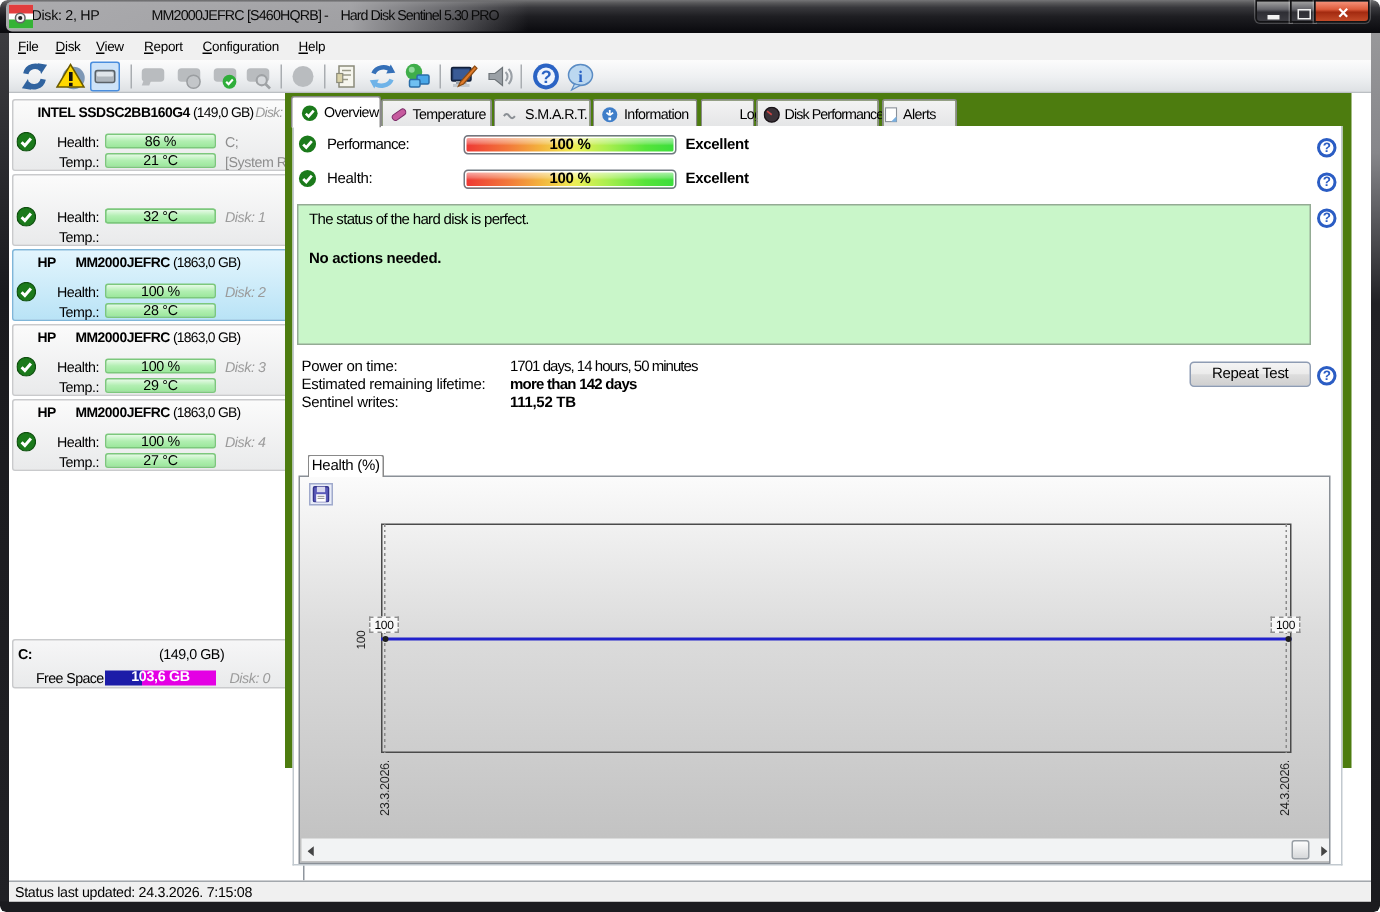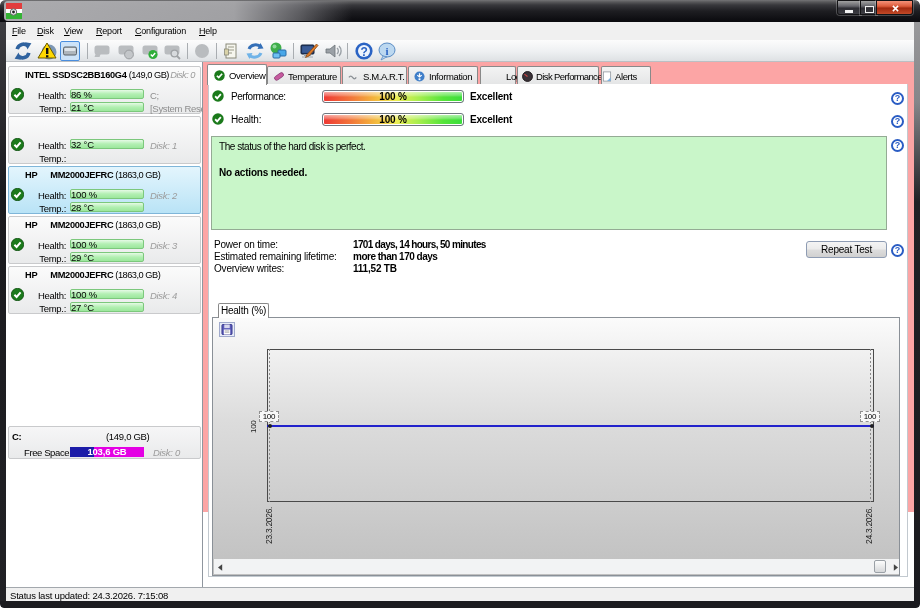--- a/index.html
+++ b/index.html
@@ -26,31 +26,31 @@
   #menubar{left:6px;top:22px;width:908px;height:18px;background:#f0f0f0}
   .mi{position:absolute;top:4px;font-size:9px}
   .mi u{text-decoration:underline}
   
   #toolbar{left:6px;top:40px;width:908px;height:22px;
     background:linear-gradient(#fcfcfc,#eef0f2 55%,#dee1e4);border-bottom:1px solid #bbbfc3;box-sizing:border-box}
   .tsep{position:absolute;top:3px;width:1px;height:16px;background:#a9adb1}
   .ticon{position:absolute;top:1px;width:20px;height:20px}
   
   #leftpane{left:6px;top:62px;width:197px;height:525px;background:#fff;border-right:1px solid #8f969e;box-sizing:border-box}
-  #rightpane{left:203px;top:62px;width:711px;height:450px;background:#fca5a5}
+  #rightpane{left:190px;top:62px;width:711px;height:450px;background:#4d7c0f}
   
   .card{position:absolute;left:2px;width:193px;height:48px;border:1px solid #c9cacc;border-radius:2px;
         background:linear-gradient(#fbfbfb,#e9eaeb);box-sizing:border-box}
   .card.sel{background:linear-gradient(#e3f5fd,#b9e3f6);border:1px solid #7fb6d9}
   .ct{position:absolute;left:0;top:3px;width:100%;height:12px;white-space:pre;font-size:9.25px;letter-spacing:-0.5px}
   .ct b{letter-spacing:-0.3px}
   .crow{position:absolute;font-size:9.5px;letter-spacing:-0.3px}
   .lbl{right:130px;width:60px;text-align:right}
   .gbar{position:absolute;left:61px;width:74px;height:10px;border:1px solid #7cc87c;border-radius:2px;
-        background:linear-gradient(#e6fae6,#b2efb2 50%,#9ce79c);line-height:10px;font-size:9.5px;letter-spacing:-0.2px;box-sizing:border-box}
+        background:linear-gradient(#e6fae6,#b2efb2 50%,#9ce79c);text-align:center;line-height:10px;font-size:9.5px;letter-spacing:-0.2px;box-sizing:border-box}
   .rtx{position:absolute;left:141px;color:#8e8e8e}
   .dsk{color:#9b9b9b;font-style:italic}
   .chk{position:absolute;left:2px;width:13px;height:13px}
   
   #csec{position:absolute;left:2px;top:364px;width:193px;height:33px;border:1px solid #c9cacc;border-radius:2px;
         background:linear-gradient(#f6f6f7,#e9eaeb);box-sizing:border-box}
   
   #statusbar{left:6px;top:587px;width:908px;height:14px;background:#f0f0f0;border-top:1px solid #a3a8ad;box-sizing:border-box}
   
   .tab{position:absolute;height:19px;top:4px;background:linear-gradient(#f3f3f3,#e4e5e6);
@@ -90,20 +90,23 @@
 </style>
 </head>
 <body>
 <div id="win">
 
   <div class="abs" id="titlebar"></div>
   <div class="abs" id="borderL"></div>
   <div class="abs" id="borderR"></div>
   <div class="abs" id="borderB"></div>
   <div class="abs" id="tglow"></div>
+  <div class="abs" id="ttext">
+<span style="position:absolute;left:21px;top:0">Disk: 2, HP</span><span style="position:absolute;left:101px;top:0;letter-spacing:-0.55px">MM2000JEFRC [S460HQRB]</span><span style="position:absolute;left:216px;top:0">-</span><span style="position:absolute;left:227px;top:0;letter-spacing:-0.65px">Hard Disk Sentinel 5.30 PRO</span>
+  </div>
   <svg class="abs" style="left:6px;top:3px" width="16" height="16" viewBox="0 0 16 16">
     <rect x="0" y="0" width="16" height="16" fill="#fff"></rect>
     <rect x="0" y="0" width="16" height="6" fill="#e23d3d"></rect>
     <rect x="0" y="10" width="16" height="6" fill="#35b335"></rect>
     <circle cx="7.5" cy="9" r="3.2" fill="#f2f2f2" stroke="#666" stroke-width="1"></circle>
     <circle cx="7.5" cy="9" r="1.4" fill="#222"></circle>
   </svg>
   <div class="abs" id="wbtns">
     <div class="wb" id="wb-min">
         <div style="position:absolute;left:7px;top:9px;width:8px;height:2.5px;background:#f2f2f2"></div>
@@ -351,24 +354,24 @@
       <div class="abs" style="left:261px;top:30px;font-weight:bold">Excellent</div>
       <div class="qmark" style="left:682px;top:31px">?</div>
 
       <div id="greenbox">
         <div class="abs" style="left:7px;top:4px;letter-spacing:-0.45px">The status of the hard disk is perfect.</div>
         <div class="abs" style="left:7px;top:30px;font-weight:bold">No actions needed.</div>
       </div>
       <div class="qmark" style="left:682px;top:55px">?</div>
 
       <div class="abs" style="left:5px;top:155px">Power on time:</div>
-      <div class="abs" style="left:144px;top:155px;font-weight:bold;letter-spacing:-0.65px">1701 days, 14 hours, 50 minutes</div>
+      <div class="abs" style="left:144px;top:155px;font-weight:normal;letter-spacing:-0.65px">1701 days, 14 hours, 50 minutes</div>
       <div class="abs" style="left:5px;top:167px">Estimated remaining lifetime:</div>
-      <div class="abs" style="left:144px;top:167px;font-weight:bold;letter-spacing:-0.5px">more than 170 days</div>
-      <div class="abs" style="left:5px;top:179px">Overview writes:</div>
+      <div class="abs" style="left:144px;top:167px;font-weight:bold;letter-spacing:-0.5px">more than 142 days</div>
+      <div class="abs" style="left:5px;top:179px">Sentinel writes:</div>
       <div class="abs" style="left:144px;top:179px;font-weight:bold">111,52 TB</div>
       <div class="btn" style="left:597px;top:157px;width:81px;height:17px;line-height:16px">Repeat Test</div>
       <div class="qmark" style="left:682px;top:160px">?</div>
 
 
       <div id="htab">Health (%)</div>
       <div id="chartpanel">
         <div class="abs" style="left:6px;top:4px;width:16px;height:15px;border:1px solid #a0aacc;background:#e8ecf8;box-sizing:border-box">
           <svg width="12" height="11" viewBox="0 0 12 12" style="margin:1px">
               <rect x="0.5" y="0.5" width="11" height="11" rx="1" fill="#5a5ab8" stroke="#33338a"></rect>

